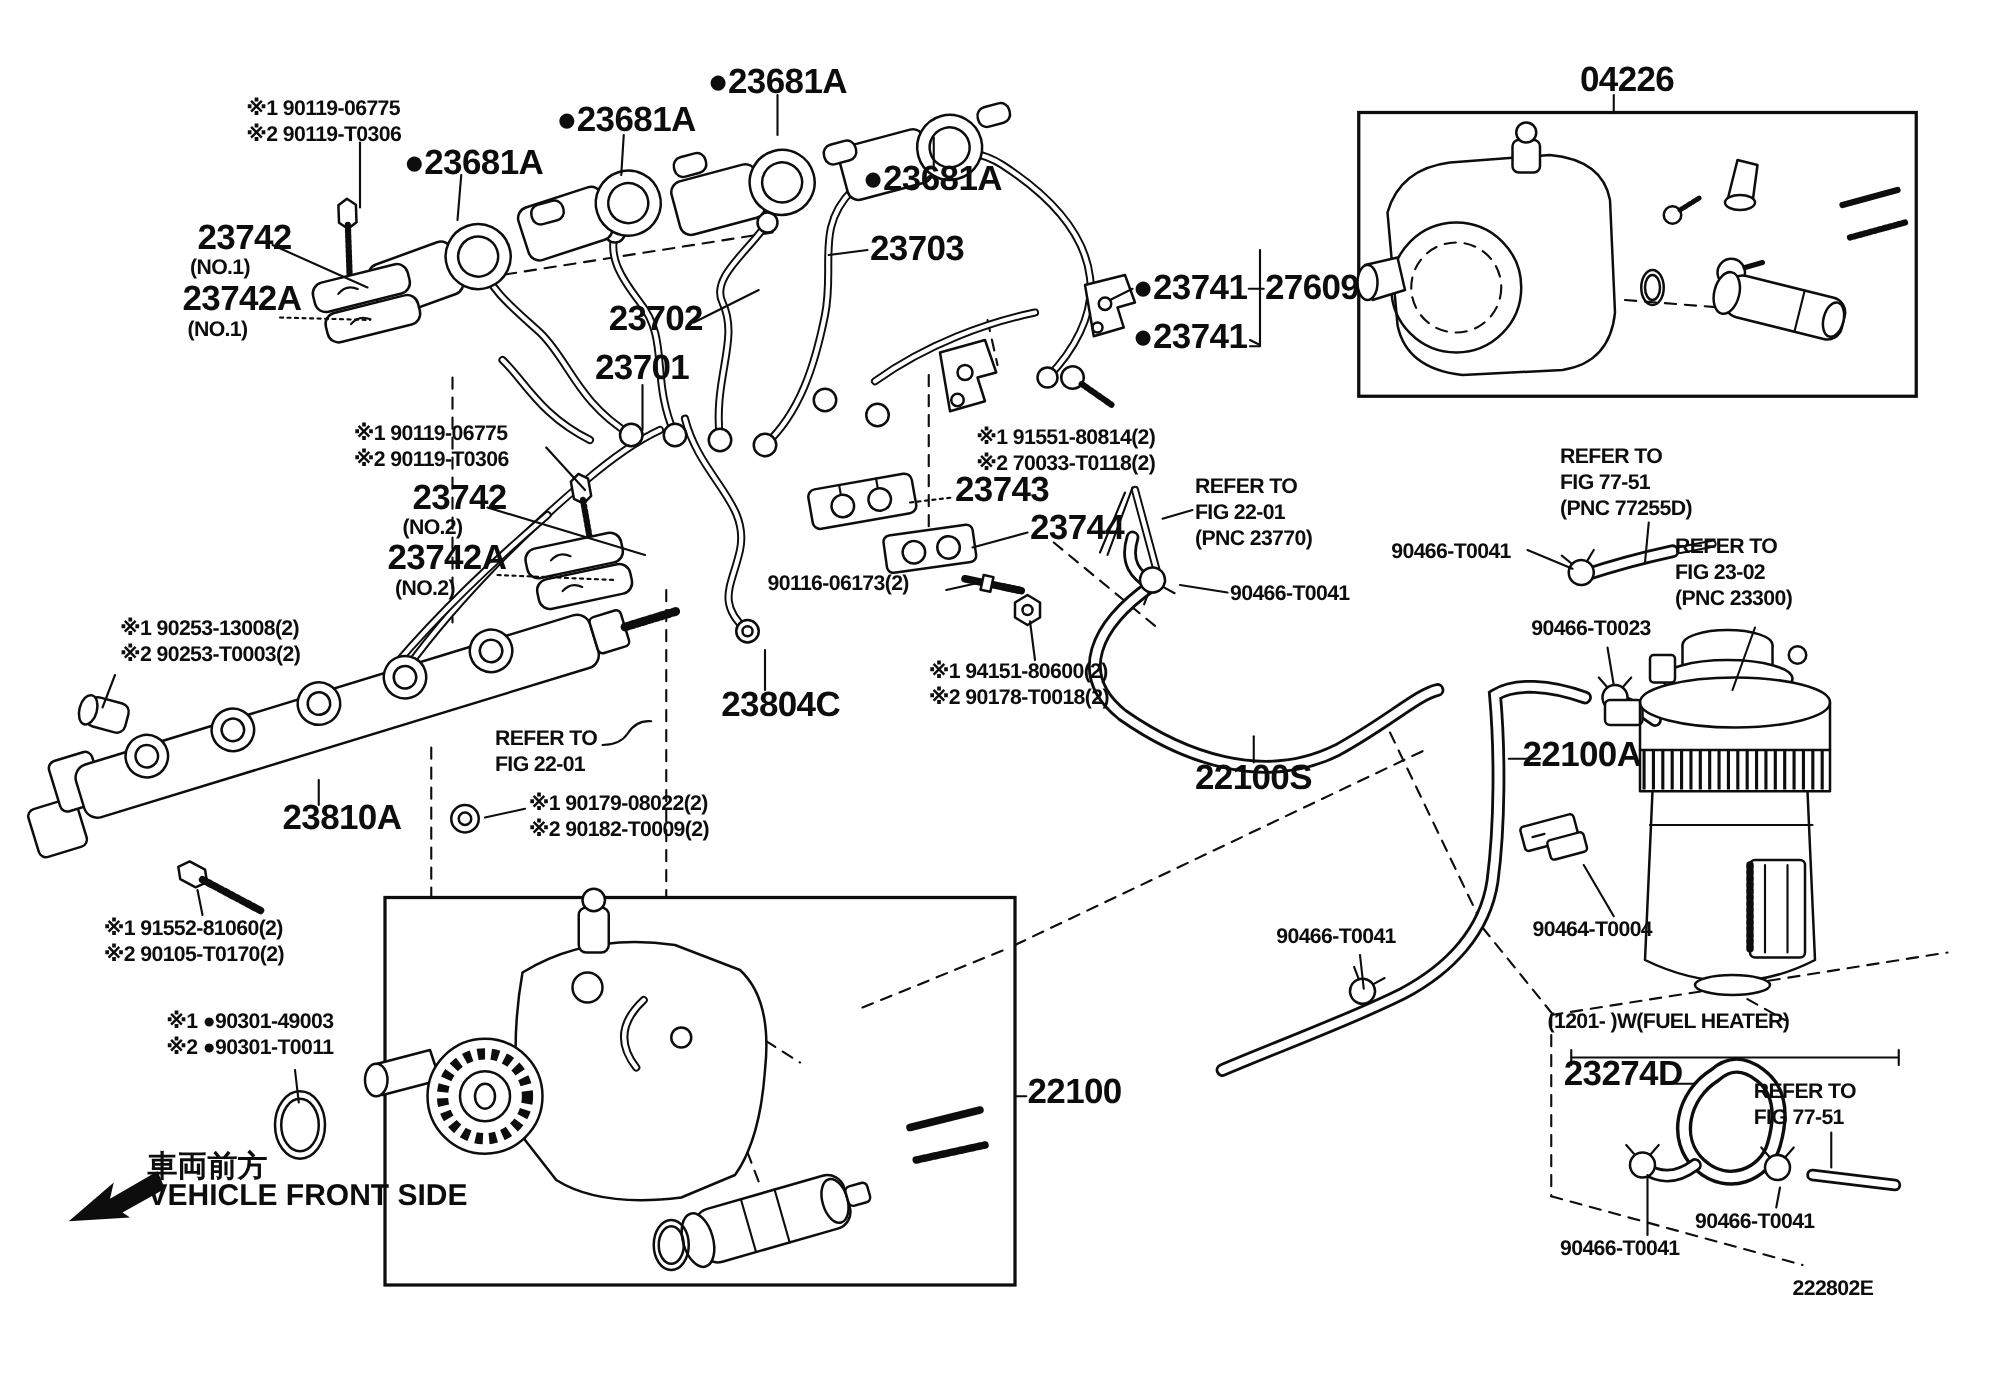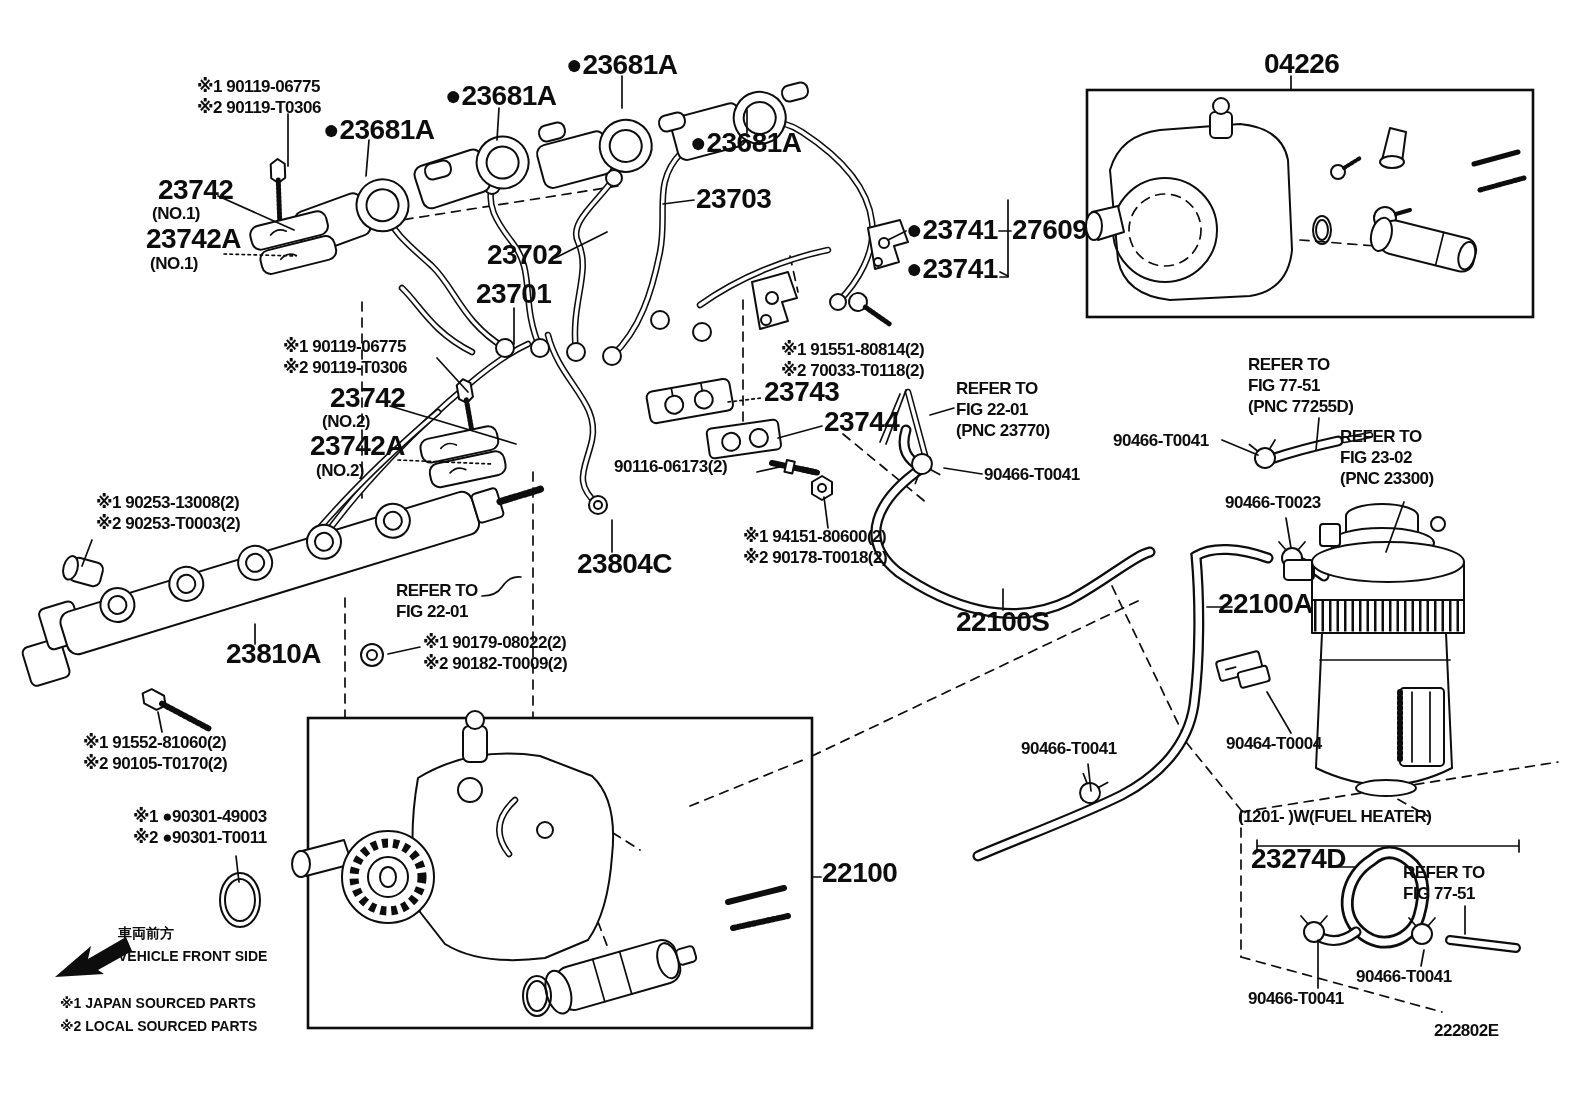--- a/index.html
+++ b/index.html
@@ -2,21 +2,21 @@
 <html><head>
 <meta charset="utf-8">
 <style>
   html,body{margin:0;padding:0;background:#fff;}
   #stage{position:relative;width:1592px;height:1099px;background:#fff;overflow:hidden;
          font-family:"Liberation Sans","DejaVu Sans",sans-serif;color:#0d0d0d;}
   #art{position:absolute;left:0;top:0;}
   .lbl{position:absolute;font-weight:700;font-size:17px;line-height:21px;
        letter-spacing:-0.5px;white-space:pre-line;color:#0d0d0d;}
   .big{font-size:28px;line-height:24px;}
-  .note{font-size:14px;line-height:23px;letter-spacing:0;}
+  .note{font-size:24px;line-height:23px;letter-spacing:0;}
   
   .ln{fill:none;stroke:#0d0d0d;stroke-width:2;stroke-linecap:round;stroke-linejoin:round;}
   .thin{stroke-width:1.7;}
   .wht{fill:#fff;stroke:#0d0d0d;stroke-width:2;stroke-linejoin:round;}
   .dash{stroke-dasharray:9 7;}
   .dot{stroke-dasharray:2.5 3.5;}
   .pipeO{fill:none;stroke:#0d0d0d;stroke-width:6.5;stroke-linecap:round;}
   .pipeI{fill:none;stroke:#fff;stroke-width:3.4;stroke-linecap:round;}
   .tubeO{fill:none;stroke:#0d0d0d;stroke-width:11;stroke-linecap:round;}
   .tubeI{fill:none;stroke:#fff;stroke-width:6.5;stroke-linecap:round;}
@@ -464,16 +464,14 @@
   <div class="lbl" style="left:1021px;top:738px">90466-T0041</div>
   <div class="lbl" style="left:1226px;top:733px">90464-T0004</div>
   <div class="lbl" style="left:1238px;top:806px">(1201-      )W(FUEL HEATER)</div>
   <div class="lbl big" style="left:1251px;top:847px">23274D</div>
   <div class="lbl" style="left:1403px;top:862px">REFER TO
 FIG 77-51</div>
   <div class="lbl" style="left:1356px;top:966px">90466-T0041</div>
   <div class="lbl" style="left:1248px;top:988px">90466-T0041</div>
   <div class="lbl note" style="left:118px;top:922px">車両前方
 VEHICLE FRONT SIDE</div>
-  <div class="lbl note" style="left:60px;top:992px">※1 JAPAN SOURCED PARTS
-※2 LOCAL SOURCED PARTS</div>
   <div class="lbl" style="left:1434px;top:1020px">222802E</div>
 </div>
 
 </body></html>

